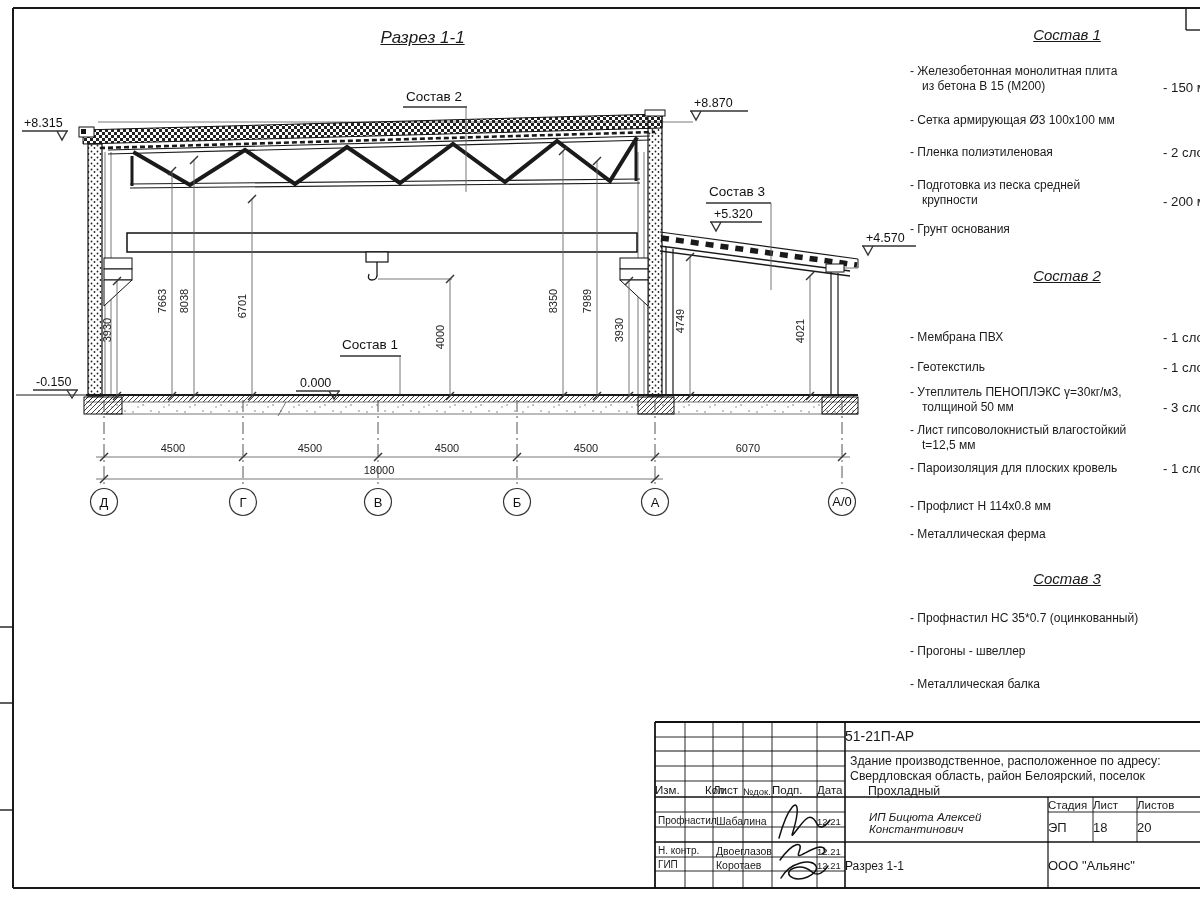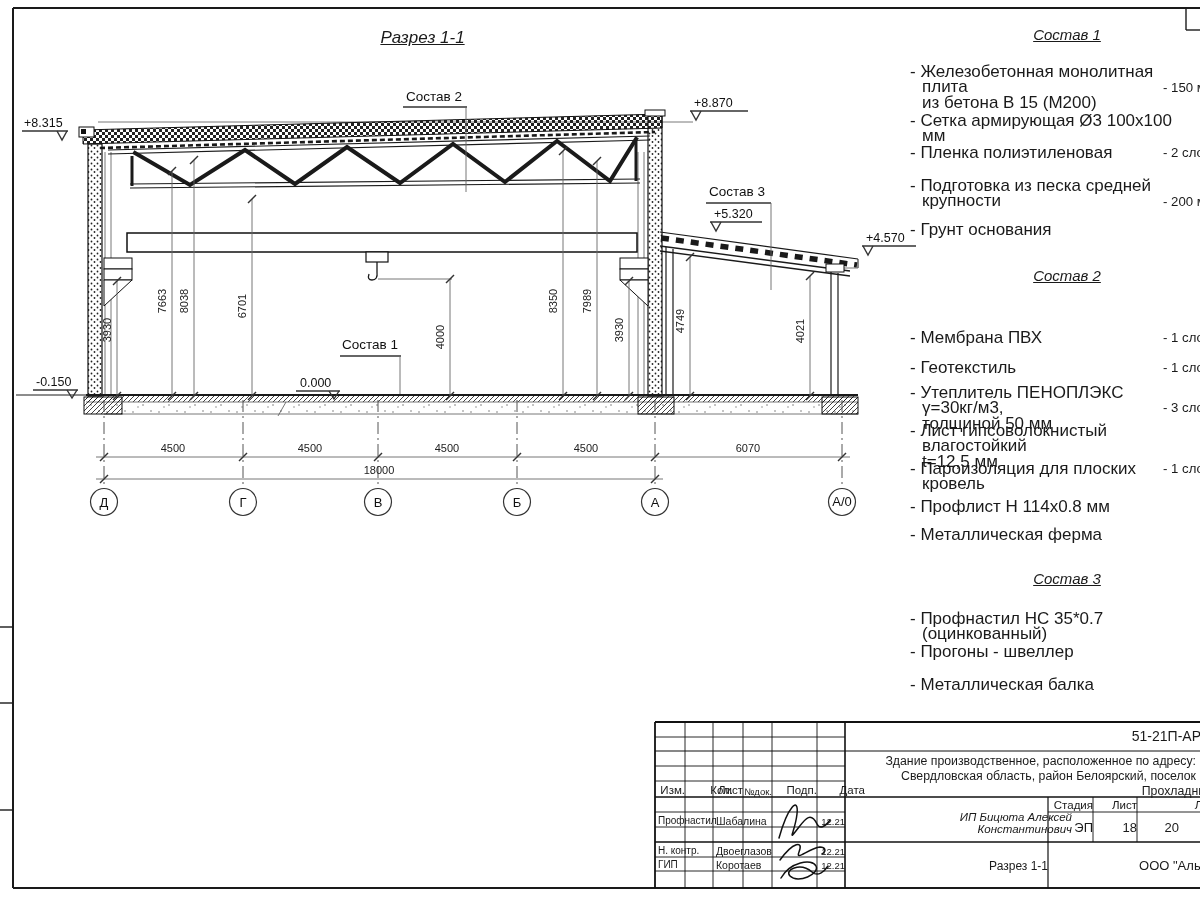--- a/index.html
+++ b/index.html
@@ -13,25 +13,25 @@
   .axis{stroke:#555;stroke-width:1;stroke-dasharray:12 4 2 4;fill:none;}
   .dimtext{font-size:11px;fill:#222;}
   .axtext{font-size:13px;fill:#111;}
   .eltext{font-size:12.5px;fill:#111;}
   .lbltext{font-size:13.5px;fill:#111;}
   text{font-family:"Liberation Sans",sans-serif;}
   .abs{position:absolute;}
   .dwg-title{font-size:17px;font-style:italic;text-decoration:underline;text-align:center;}
   .comp-title{position:absolute;left:967px;width:200px;text-align:center;font-size:15px;
               font-style:italic;text-decoration:underline;}
-  .comp-item{position:absolute;left:910px;width:256px;font-size:17px;line-height:15.3px;
+  .comp-item{position:absolute;left:910px;width:256px;font-size:12px;line-height:15.3px;
              white-space:pre-line;padding-left:12px;text-indent:-12px;}
   .comp-val{position:absolute;left:1163px;white-space:nowrap;font-size:13.2px;}
   .tb{position:absolute;font-size:10.5px;}
-  .tb-c{text-align:right;}
+  .tb-c{text-align:left;}
   .tb-doc{font-size:14px;}
   .tb-addr{font-size:12.3px;line-height:15.3px;}
   .tb-hdr{font-size:11.5px;}
   .tb-it{font-style:italic;font-size:11.5px;padding-left:24px;}
   .tb-small{font-size:9.5px;}
   .tb-val{font-size:13px;}
 </style>
 </head>
 <body>
 

